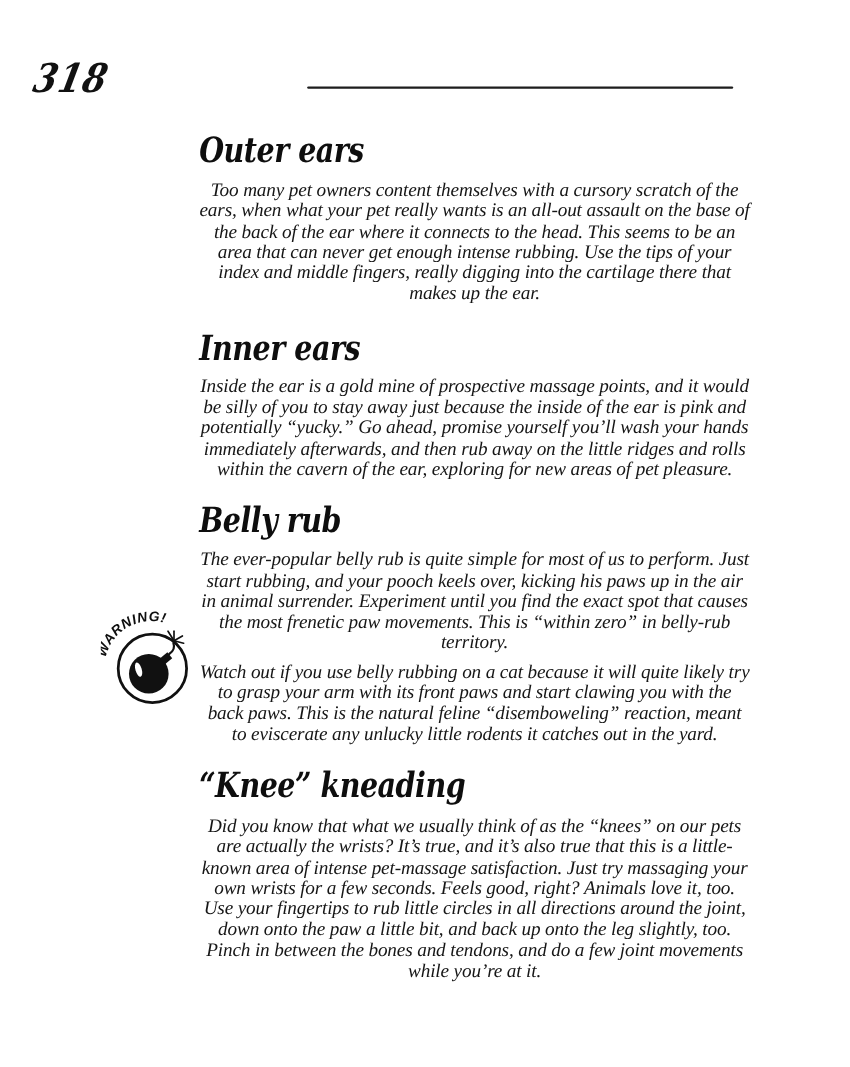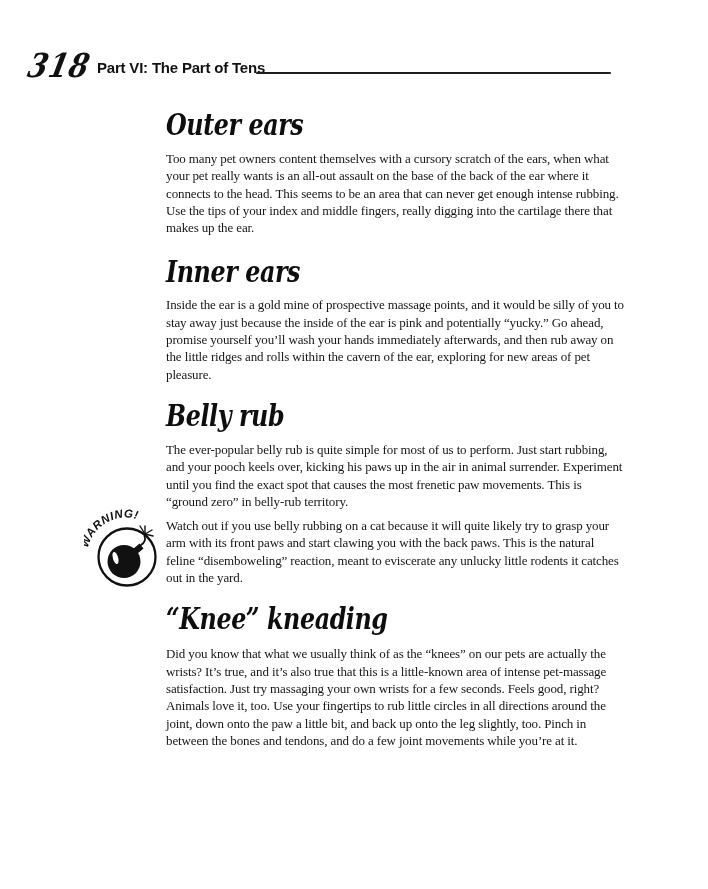--- a/index.html
+++ b/index.html
@@ -65,25 +65,26 @@
     line-height: 31px;
     letter-spacing: -0.5px;
     margin: 0;
     color: #0e0e0e;
     transform: scaleX(0.82);
     transform-origin: 0 50%;
     white-space: nowrap;
   }
   .content p {
     margin: 0;
-    font-size: 13px;
+    font-size: 16px;
     line-height: 17.3px;
     letter-spacing: -0.12px;
     color: #161616;
-    text-align: left;
+    text-align: center;
+    font-style: italic;
   }
   .h-outer   { margin-top: 110px !important; }
   .p-outer   { margin-top: 9px  !important; }
   .h-inner   { margin-top: 21px !important; }
   .p-inner   { margin-top: 8px  !important; }
   .h-belly   { margin-top: 18px !important; }
   .p-belly   { margin-top: 9px  !important; }
   .p-warning { margin-top: 7px  !important; }
   .h-knee    { margin-top: 18px !important; }
   .p-knee    { margin-top: 10px !important; }
@@ -105,21 +106,20 @@
     letter-spacing: 0.6px;
     fill: #0e0e0e;
   }
 </style>
 </head>
 <body>
 
 <div class="page">
 
   <div class="pagenum">318</div>
-  <div class="part-title">Part VI: The Part of Tens</div>
   <div class="header-rule"></div>
 
   <div class="warning-badge">
     <svg viewBox="0 0 78 82" xmlns="http://www.w3.org/2000/svg">
       <path id="warnArc" d="M 4 41 A 39 39 0 0 1 57 13.5" fill="none"></path>
       <circle cx="43" cy="50" r="28.5" fill="#ffffff" stroke="#111111" stroke-width="2.3"></circle>
       <g>
         <circle cx="40" cy="54.5" r="16.5" fill="#111111"></circle>
         <ellipse cx="31.5" cy="51" rx="2.6" ry="6.2" fill="#ffffff" transform="rotate(-16 31.5 51)"></ellipse>
         <path d="M 49 42 l 6.5 -5.5 l 4 5 l -6.5 5.5 z" fill="#111111"></path>
@@ -140,21 +140,21 @@
   </div>
 
   <main class="content">
     <h2 class="h-outer">Outer ears</h2>
     <p class="p-outer">Too many pet owners content themselves with a cursory scratch of the ears, when what your pet really wants is an all-out assault on the base of the back of the ear where it connects to the head. This seems to be an area that can never get enough intense rubbing. Use the tips of your index and middle fingers, really digging into the cartilage there that makes up the ear.</p>
 
     <h2 class="h-inner">Inner ears</h2>
     <p class="p-inner">Inside the ear is a gold mine of prospective massage points, and it would be silly of you to stay away just because the inside of the ear is pink and potentially “yucky.” Go ahead, promise yourself you’ll wash your hands immediately afterwards, and then rub away on the little ridges and rolls within the cavern of the ear, exploring for new areas of pet pleasure.</p>
 
     <h2 class="h-belly">Belly rub</h2>
-    <p class="p-belly">The ever-popular belly rub is quite simple for most of us to perform. Just start rubbing, and your pooch keels over, kicking his paws up in the air in animal surrender. Experiment until you find the exact spot that causes the most frenetic paw movements. This is “ground zero” in belly-rub territory.</p>
+    <p class="p-belly">The ever-popular belly rub is quite simple for most of us to perform. Just start rubbing, and your pooch keels over, kicking his paws up in the air in animal surrender. Experiment until you find the exact spot that causes the most frenetic paw movements. This is “within zero” in belly-rub territory.</p>
 
     <p class="p-warning">Watch out if you use belly rubbing on a cat because it will quite likely try to grasp your arm with its front paws and start clawing you with the back paws. This is the natural feline “disemboweling” reaction, meant to eviscerate any unlucky little rodents it catches out in the yard.</p>
 
     <h2 class="h-knee">“Knee” kneading</h2>
     <p class="p-knee">Did you know that what we usually think of as the “knees” on our pets are actually the wrists? It’s true, and it’s also true that this is a little-known area of intense pet-massage satisfaction. Just try massaging your own wrists for a few seconds. Feels good, right? Animals love it, too. Use your fingertips to rub little circles in all directions around the joint, down onto the paw a little bit, and back up onto the leg slightly, too. Pinch in between the bones and tendons, and do a few joint movements while you’re at it.</p>
   </main>
 
 </div>
 
 </body></html>

